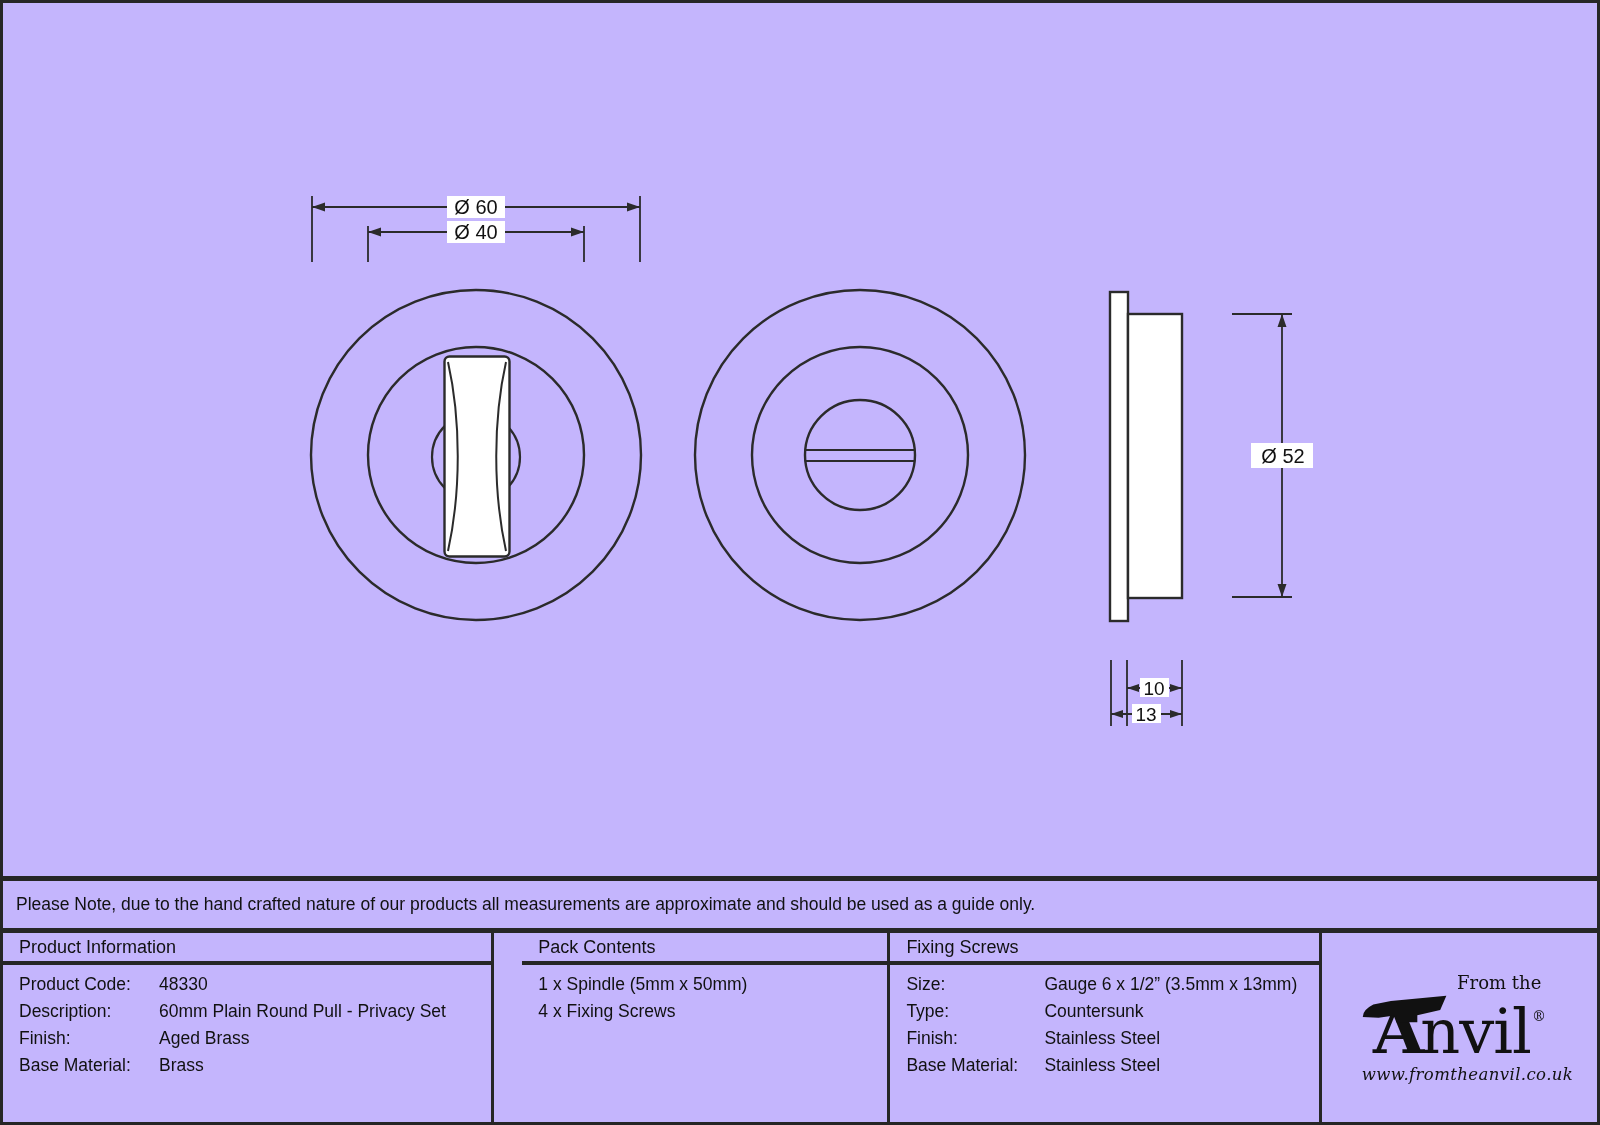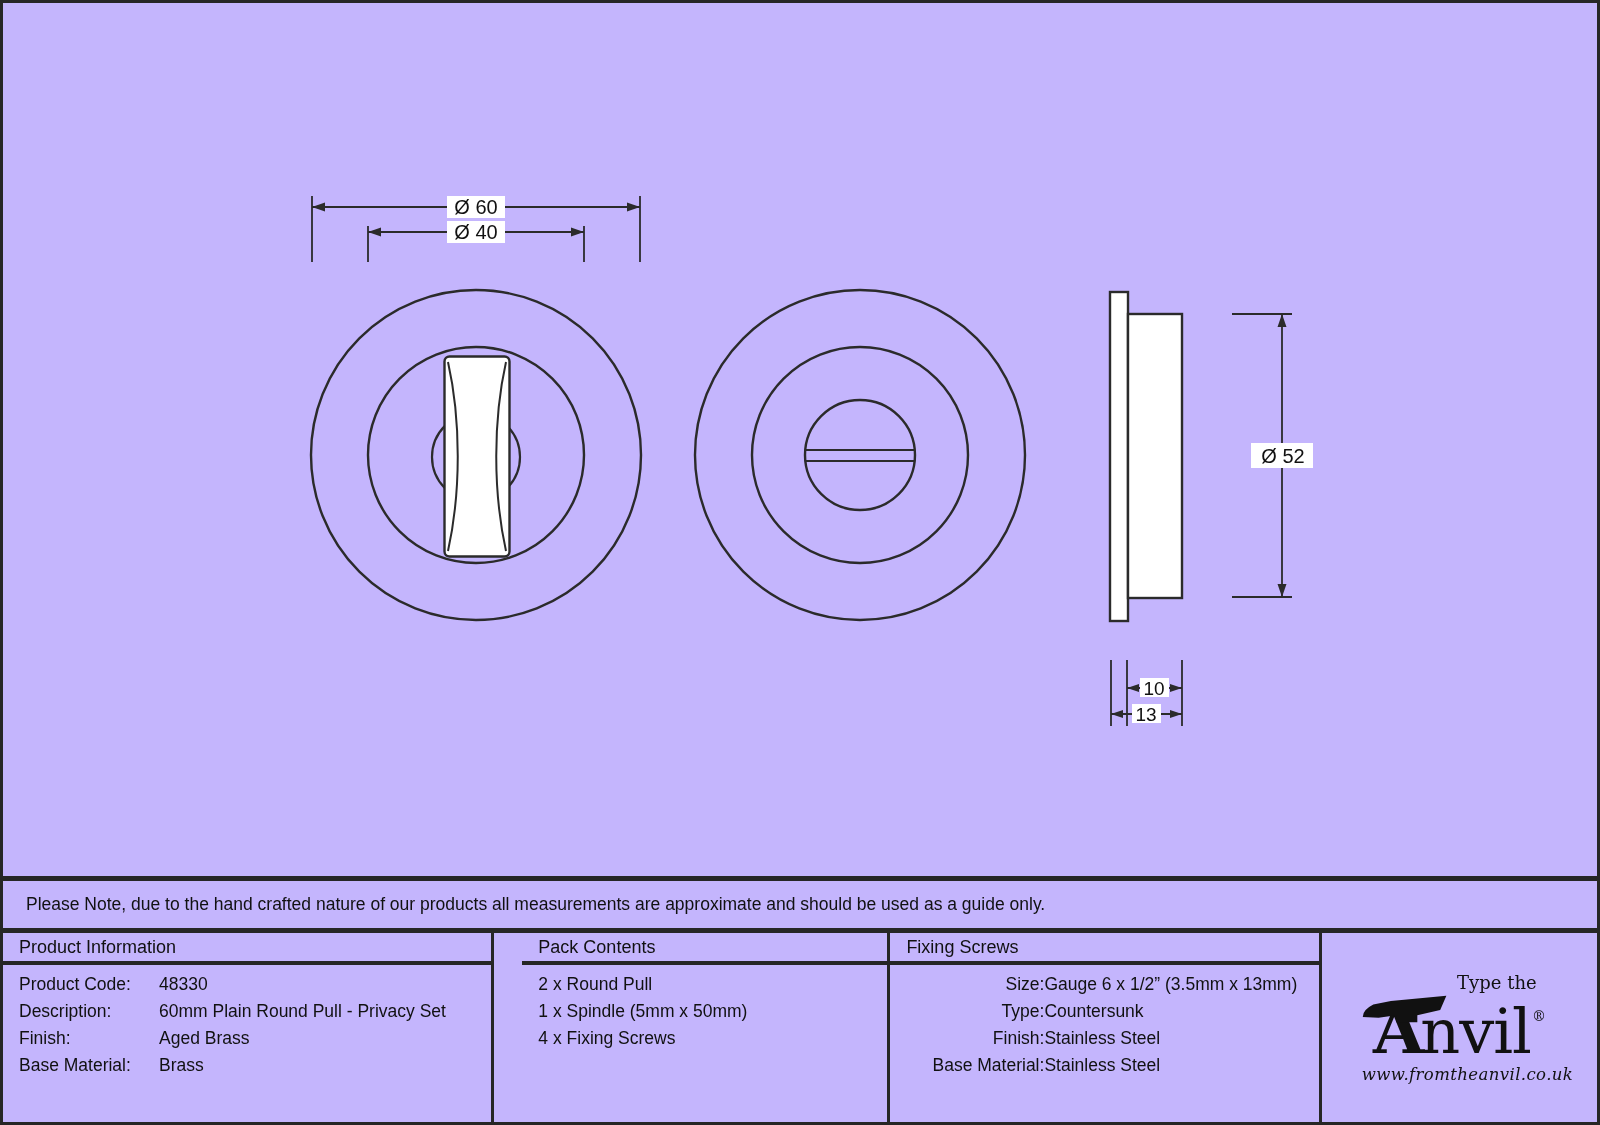--- a/index.html
+++ b/index.html
@@ -15,35 +15,35 @@
   }
   .drawing-area { position:absolute; top:0; left:0; width:1594px; height:873px; }
   .drawing-area svg { display:block; }
 
   .note-bar {
     position:absolute; top:873px; left:0;
     width:1594px; height:52px;
     box-sizing:border-box;
     border-top:5px solid #262626;
     display:flex; align-items:center;
-    padding-left:23px;
+    padding-left:13px;
     font-size:17.5px;
   }
 
   .spec-table {
     position:absolute; top:925px; left:0;
     width:1594px; height:194px;
     box-sizing:border-box;
     border-top:5px solid #262626;
     display:flex;
   }
   .col { box-sizing:border-box; }
   .col-product { width:502px; border-right:3px solid #262626; }
   .col-pack    { width:404px; border-right:3px solid #262626;padding-left:28px; }
-  .col-screws  { width:441px; border-right:3px solid #262626;text-align:right; }
+  .col-screws  { width:441px; border-right:3px solid #262626; }
   .col-logo    { width:281px; display:flex; flex-direction:column; align-items:center; justify-content:center; }
   .col-header {
     height:28px; box-sizing:content-box;
     border-bottom:4px solid #262626;
     display:flex; align-items:center;
     padding-left:16px;
     font-size:18px;
   }
   .col-body { padding:6px 0 0 16px; font-size:17.5px; }
   .kv-row { height:27px; display:flex; align-items:center; }
@@ -166,21 +166,20 @@
         <div class="kv-row">
           <span class="k">Base Material:</span>
           <span class="v">Brass</span>
         </div>
       </div>
     </div>
 
     <div class="col col-pack">
       <div class="col-header">Pack Contents</div>
       <div class="col-body">
-        <div class="li-row">2 x Round Pull</div>
         <div class="li-row">1 x Spindle (5mm x 50mm)</div>
         <div class="li-row">4 x Fixing Screws</div>
       </div>
     </div>
 
     <div class="col col-screws">
       <div class="col-header">Fixing Screws</div>
       <div class="col-body">
         <div class="kv-row">
           <span class="k">Size:</span>
@@ -204,19 +203,19 @@
     <div class="col col-logo">
       <div class="brand-row">
         <span class="brand-a-wrap">
           <svg class="anvil-slab" viewBox="0 0 100 34">
             <path d="M2,26 Q2,18 14,12 L34,8 L97,2 L90,18 L64,24 L64,32 L40,32 L40,24 L20,27 Z" fill="#111" stroke="none"></path>
           </svg>
           <span class="brand-a">A</span>
         </span>
         <span class="brand-rest">nvil</span>
         <span class="brand-reg">®</span>
-        <span class="brand-tagline">Type the</span>
+        <span class="brand-tagline">From the</span>
       </div>
       <div class="brand-site">www.fromtheanvil.co.uk</div>
     </div>
 
   </div>
 </div>
 
 </body></html>

